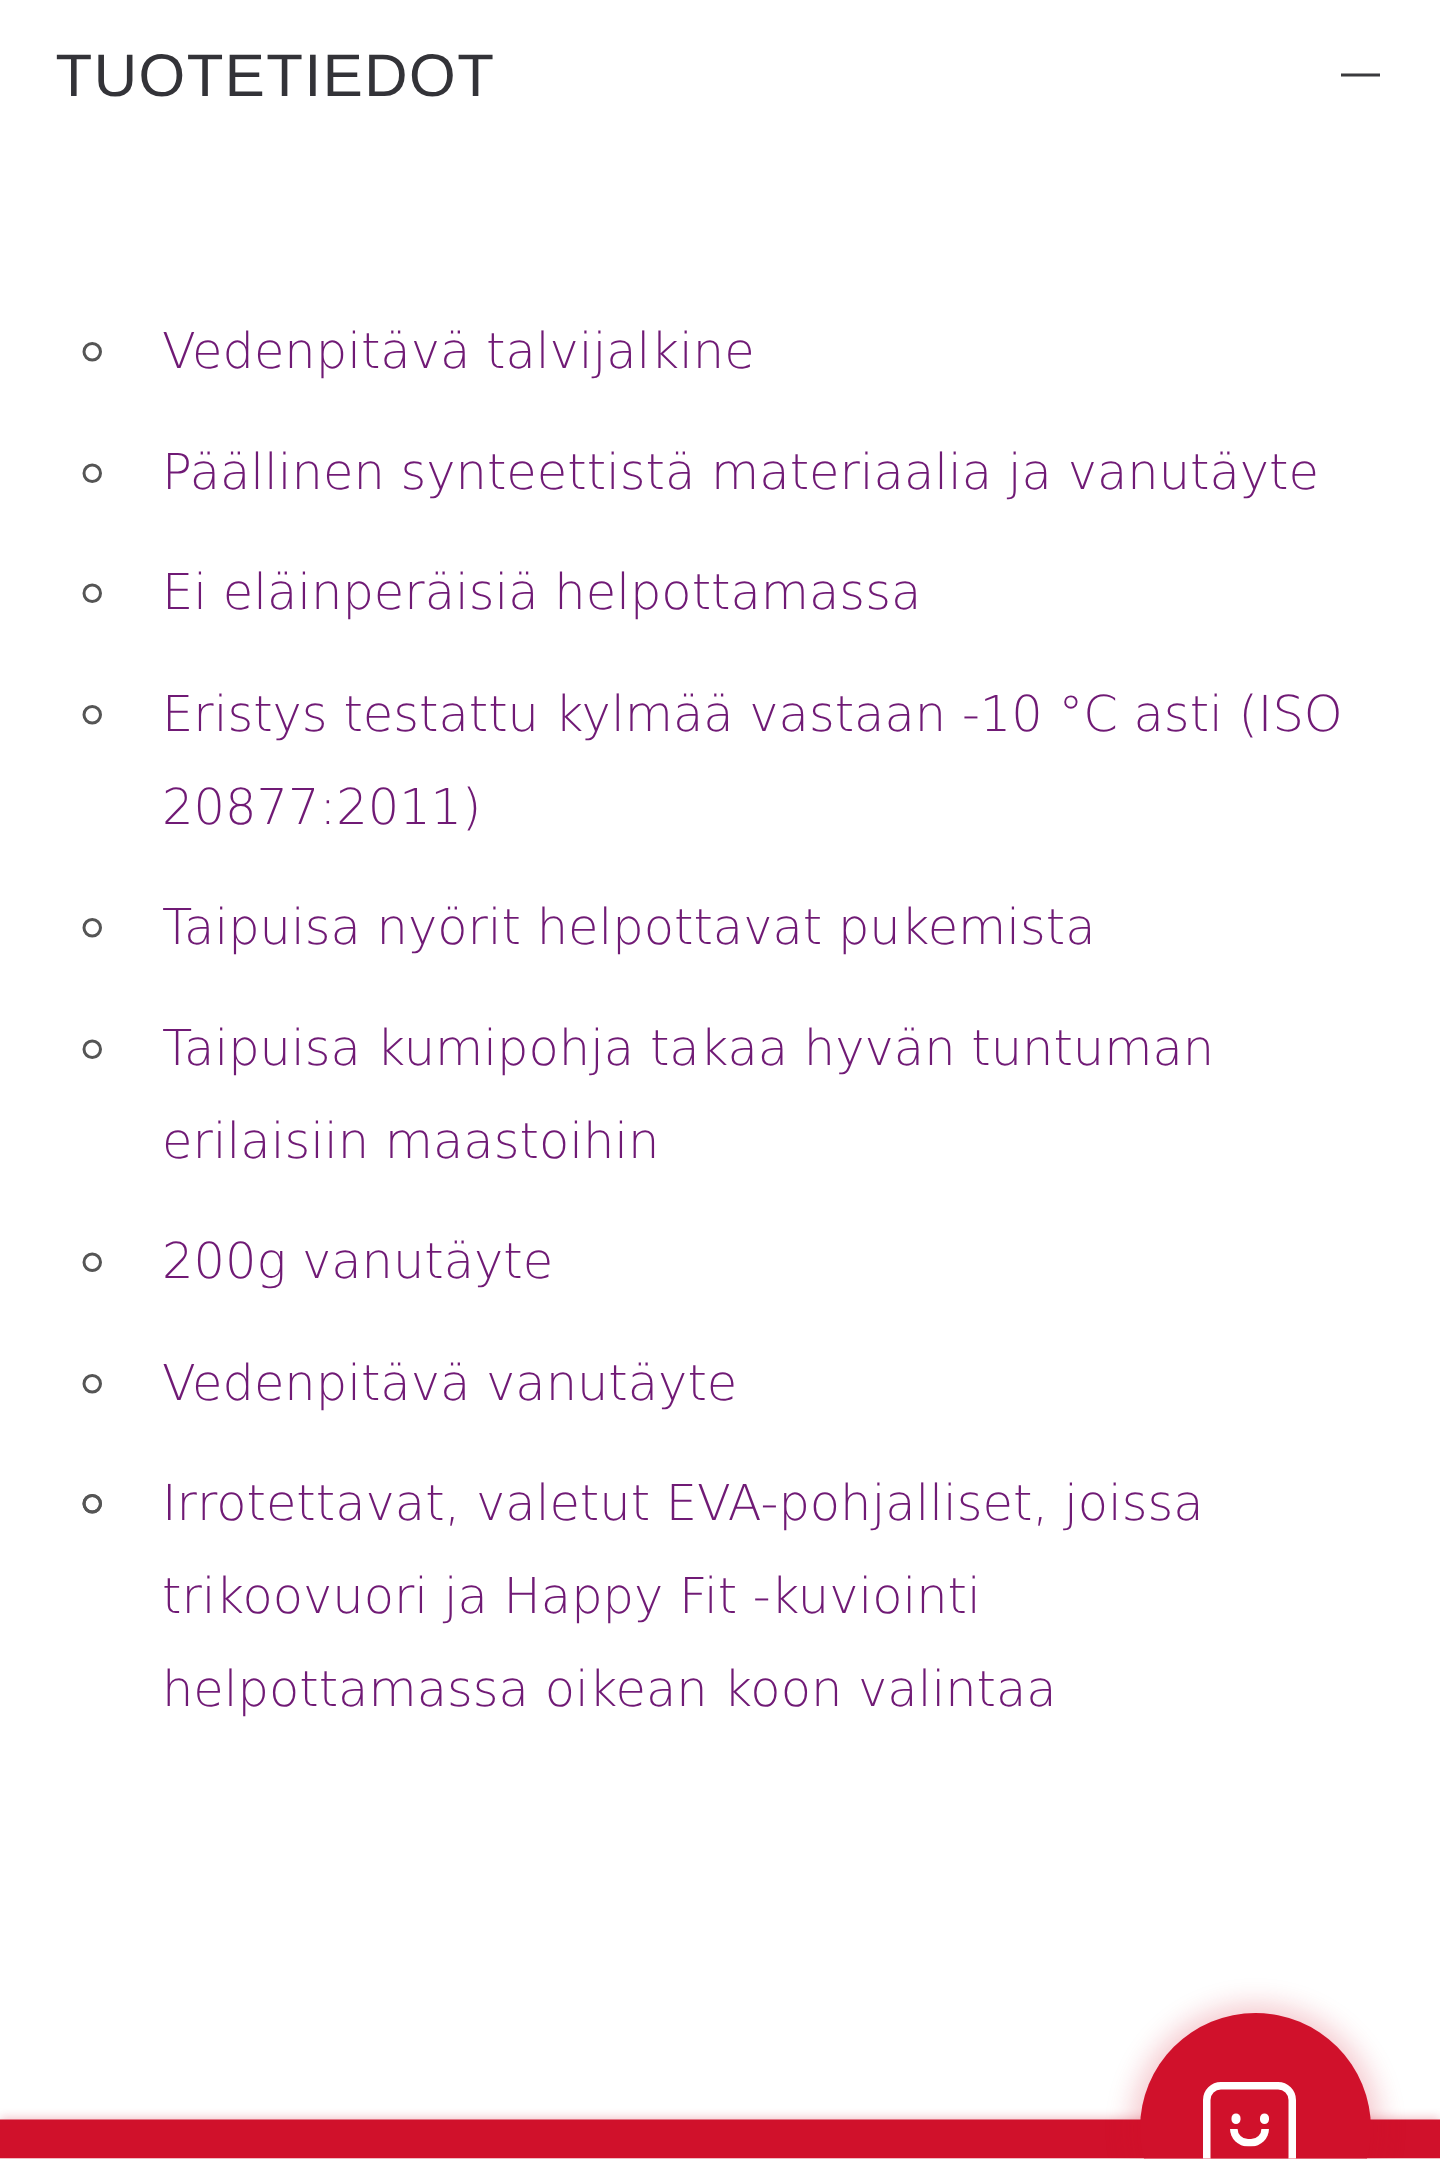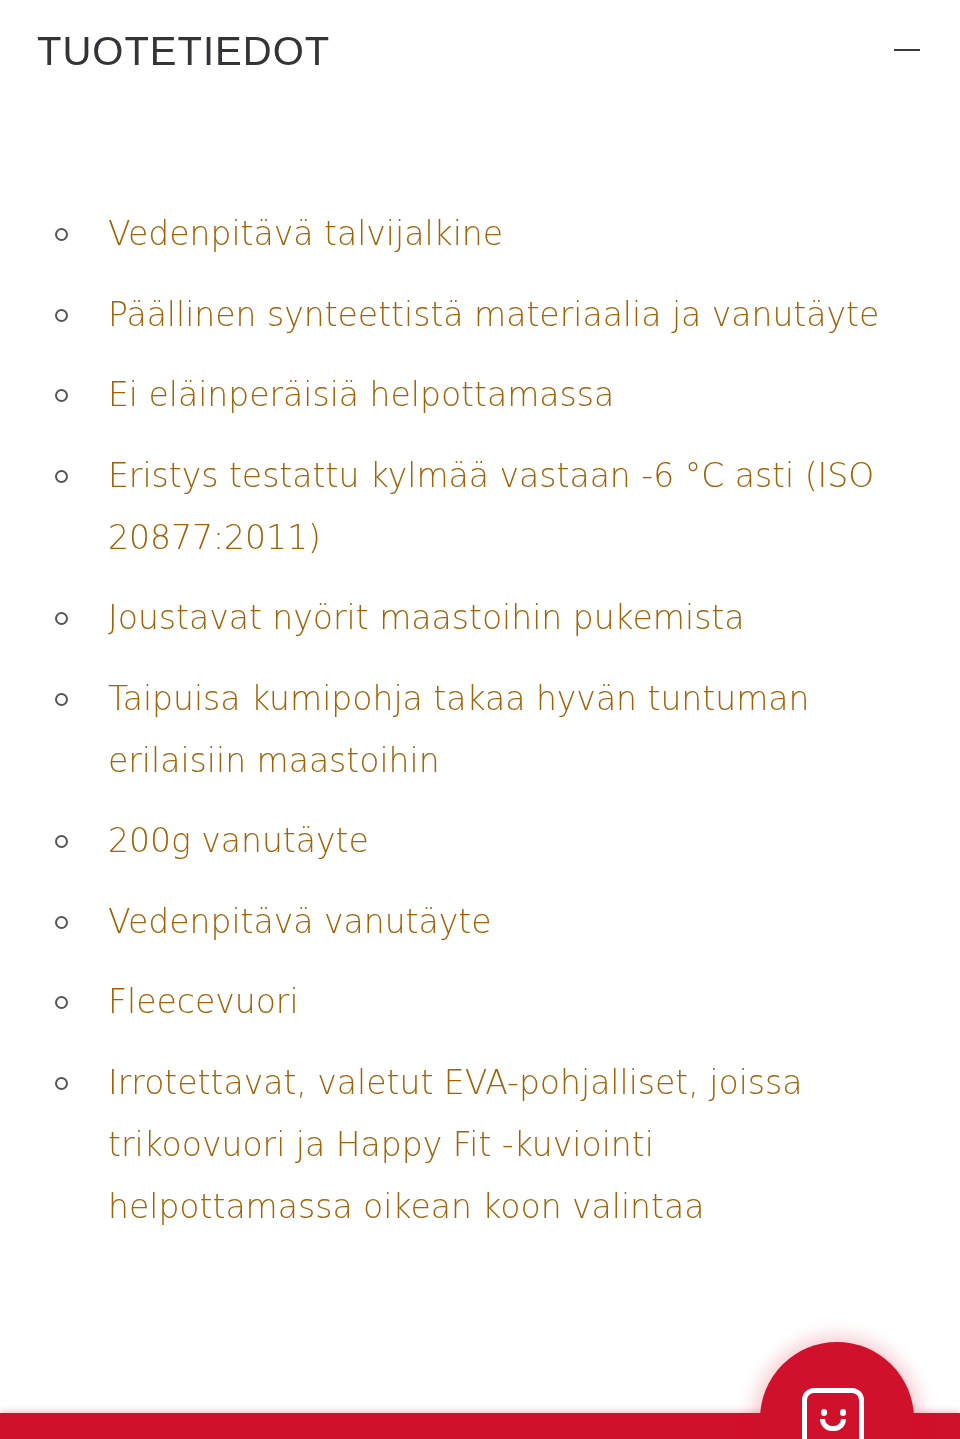--- a/index.html
+++ b/index.html
@@ -59,21 +59,21 @@
       padding: 0;
       list-style: none;
     }
     .features li {
       position: relative;
       padding-left: 108px;
       padding-right: 60px;
       font-size: 33px;
       line-height: 62px;
       margin-bottom: 18.5px;
-      color: #a16207;
+      color: #701a75;
       font-family: "DejaVu Sans", sans-serif;
       font-weight: 300;
     }
     .features li .bullet {
       position: absolute;
       left: 55px;
       top: 25px;
       width: 9px;
       height: 9px;
       border: 2px solid #555;
@@ -139,26 +139,26 @@
   <h2 class="section-title">TUOTETIEDOT</h2>
   <div class="collapse-toggle">
     <span class="dash"></span>
   </div>
 </div>
 
 <ul class="features">
   <li><span class="bullet"></span><span>Vedenpitävä talvijalkine</span></li>
   <li><span class="bullet"></span><span>Päällinen synteettistä materiaalia ja vanutäyte</span></li>
   <li><span class="bullet"></span><span>Ei eläinperäisiä helpottamassa</span></li>
-  <li><span class="bullet"></span><span>Eristys testattu kylmää vastaan -6 °C asti (ISO 20877:2011)</span></li>
-  <li><span class="bullet"></span><span>Joustavat nyörit maastoihin pukemista</span></li>
+  <li><span class="bullet"></span><span>Eristys testattu kylmää vastaan -10 °C asti (ISO 20877:2011)</span></li>
+  <li><span class="bullet"></span><span>Taipuisa nyörit helpottavat pukemista</span></li>
   <li><span class="bullet"></span><span>Taipuisa kumipohja takaa hyvän tuntuman erilaisiin maastoihin</span></li>
   <li><span class="bullet"></span><span>200g vanutäyte</span></li>
   <li><span class="bullet"></span><span>Vedenpitävä vanutäyte</span></li>
-  <li><span class="bullet"></span><span>Fleecevuori</span></li>
+  <li><span class="bullet"></span></li>
   <li><span class="bullet"></span><span>Irrotettavat, valetut EVA-pohjalliset, joissa trikoovuori ja Happy Fit -kuviointi helpottamassa oikean koon valintaa</span></li>
 </ul>
 
 <div class="bottom-bar"></div>
 
 <div class="chat-button">
   <div class="face">
     <span class="eye left"></span>
     <span class="eye right"></span>
     <span class="mouth"></span>

